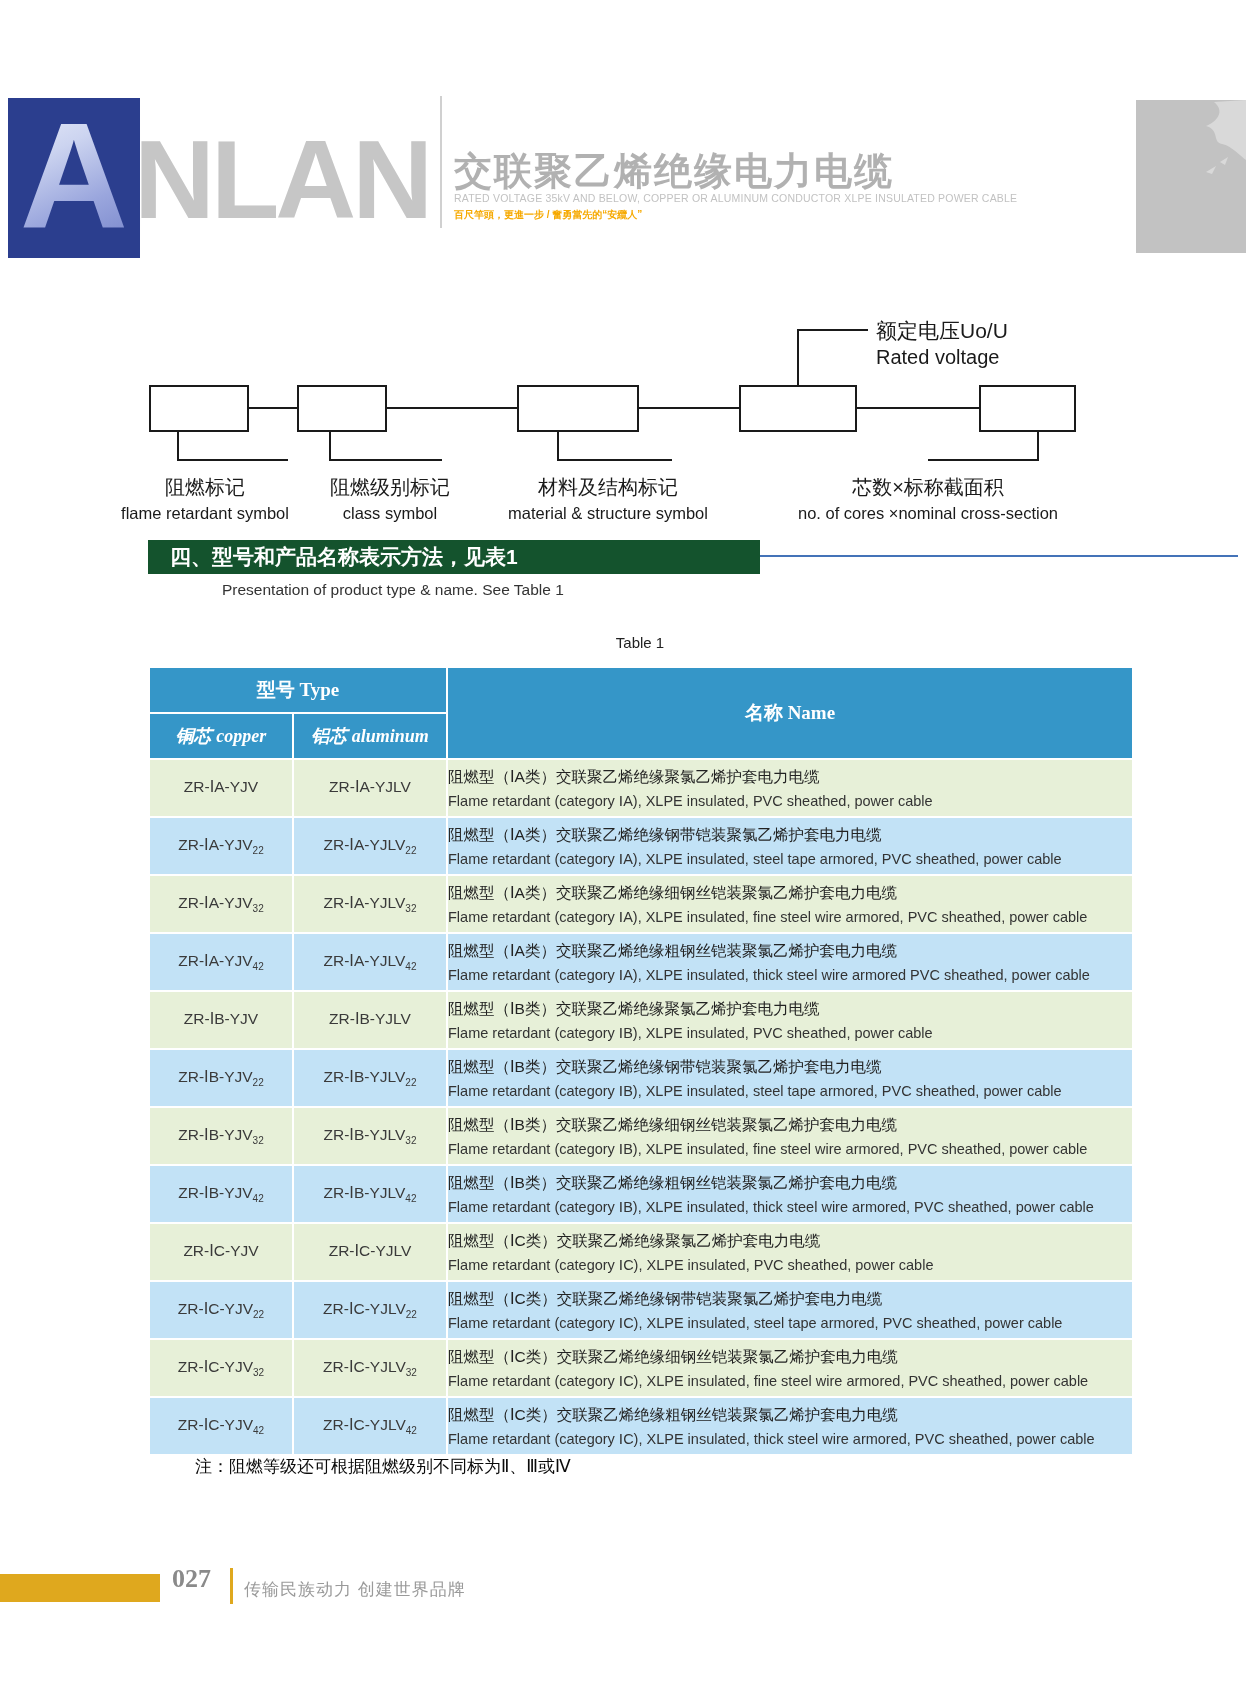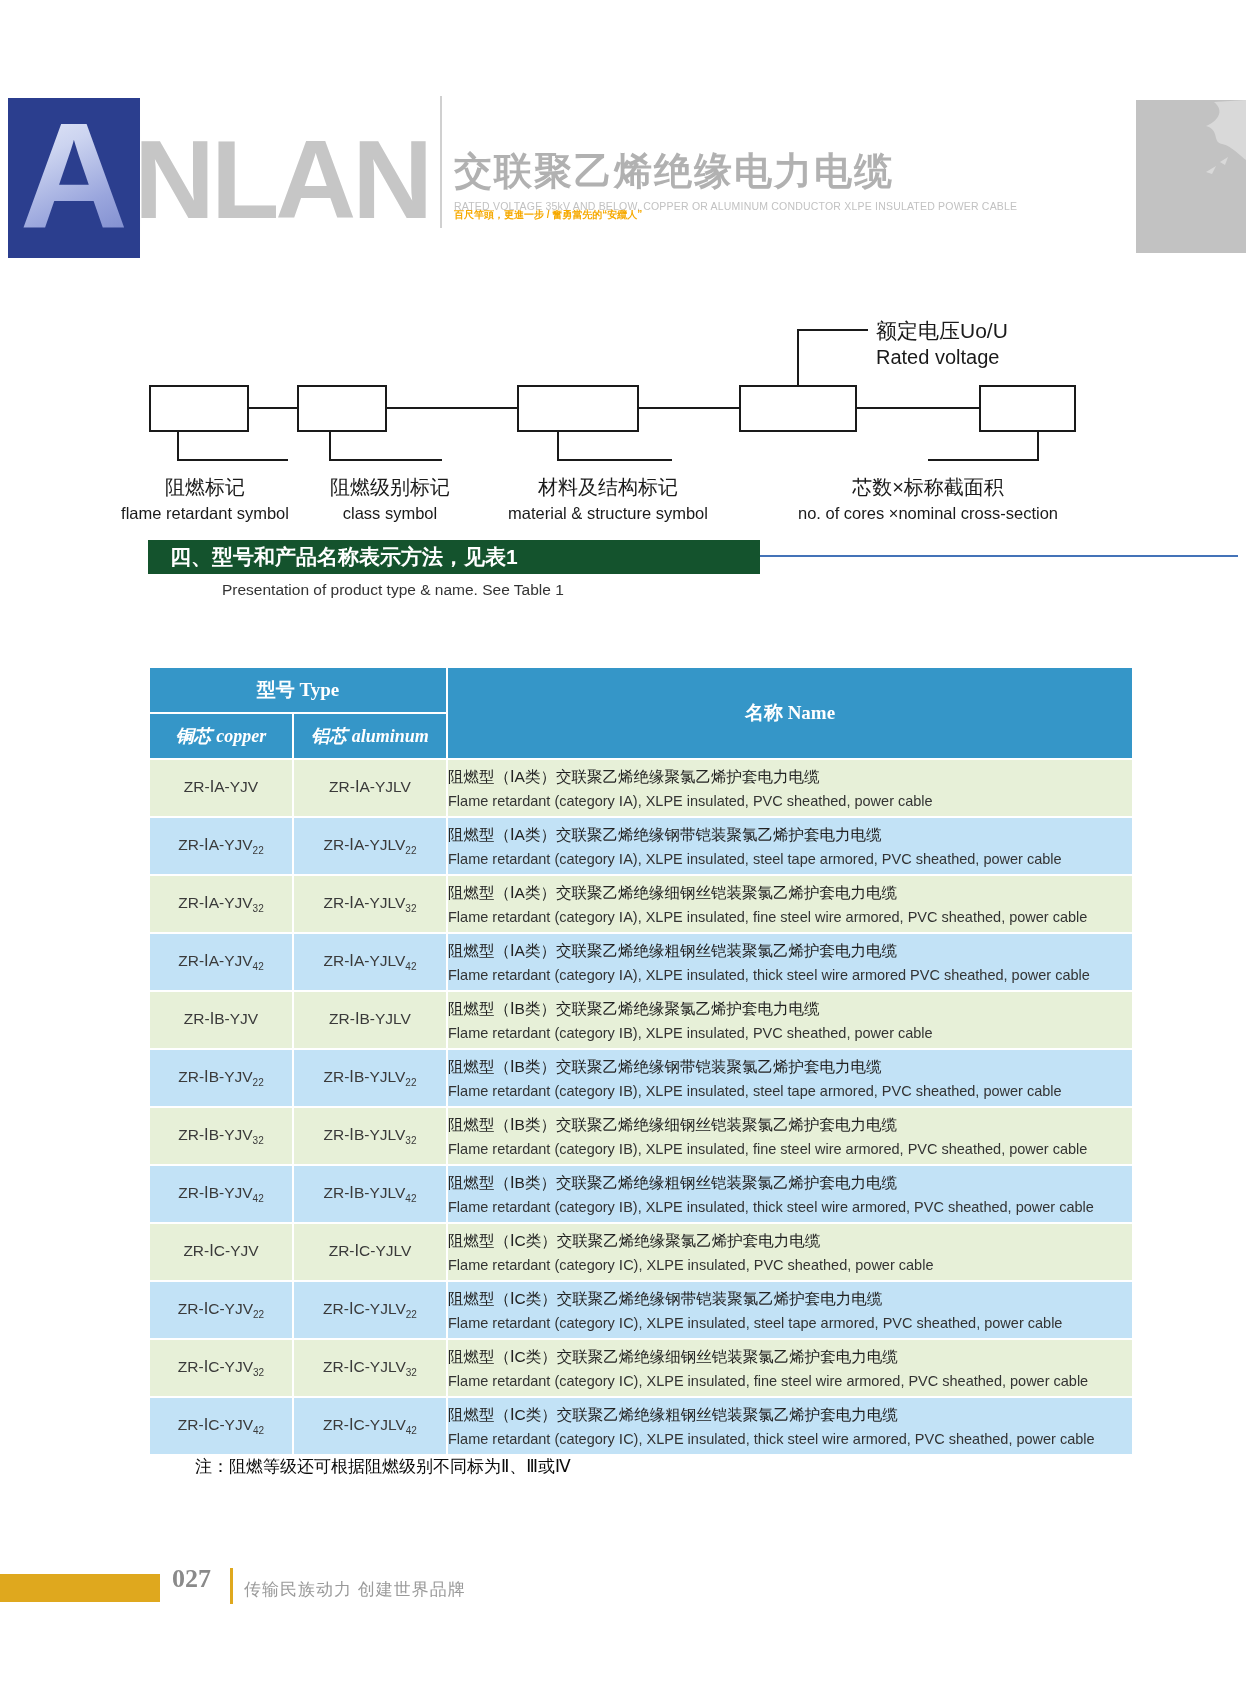--- a/index.html
+++ b/index.html
@@ -8,21 +8,21 @@
   
   .logo-block{position:absolute;left:8px;top:98px;width:132px;height:160px;background:#2b3e8e;}
   .logo-a{position:absolute;left:0;top:-6px;width:132px;height:166px;line-height:166px;text-align:center;
           font-size:150px;font-weight:900;
           background:linear-gradient(155deg,#f2f5fc 0%,#ccd4f0 35%,#9aa6dd 65%,#6f7ec6 100%);
           -webkit-background-clip:text;background-clip:text;color:transparent;}
   .logo-rest{position:absolute;left:134px;top:124px;font-size:112px;line-height:1;font-weight:900;
              letter-spacing:-4px;color:#c6c6c6;}
   .header-divider{position:absolute;left:440px;top:96px;width:2px;height:132px;background:#d0d0d0;}
   .title-cn{position:absolute;left:454px;top:146px;font-size:38px;font-weight:bold;color:#b1b1b1;letter-spacing:2px;}
-  .subtitle-en{position:absolute;left:454px;top:192px;font-size:10.5px;color:#c2c2c2;letter-spacing:.2px;margin-top:8px;}
+  .subtitle-en{position:absolute;left:454px;top:192px;font-size:10.5px;color:#c2c2c2;letter-spacing:.2px;}
   .slogan{position:absolute;left:454px;top:208px;font-size:10px;font-weight:bold;color:#f6a900;}
   .header-photo{position:absolute;left:1136px;top:100px;width:110px;height:153px;background:#c2c2c2;overflow:hidden;}
   
   .diagram{position:absolute;left:0;top:300px;}
   
   .section-bar{position:absolute;left:148px;top:540px;width:612px;height:34px;background:#14532d;}
   .section-bar .t{display:block;padding-left:22px;line-height:34px;font-size:21px;font-weight:bold;color:#fff;}
   .section-rule{position:absolute;left:760px;top:555px;width:478px;height:2px;background:#4473b8;}
   .section-sub{position:absolute;left:222px;top:581px;font-size:15.5px;color:#333;}
   .table-caption{position:absolute;left:148px;top:634px;width:984px;text-align:center;font-size:15px;color:#222;}
@@ -103,20 +103,21 @@
     <text x="608" y="219" font-size="16.5" text-anchor="middle">material &amp; structure symbol</text>
     <text x="928" y="194" font-size="20" text-anchor="middle">芯数×标称截面积</text>
     <text x="928" y="219" font-size="16.5" text-anchor="middle">no. of cores ×nominal cross-section</text>
   </svg>
 
   <div class="section-bar">
     <span class="t">四、型号和产品名称表示方法，见表1</span>
   </div>
   <div class="section-rule"></div>
   <div class="section-sub">Presentation of product type &amp; name. See Table 1</div>
+  <div class="table-caption">Table 1</div>
 
   <div class="tblwrap">
     <table class="ptable">
       <colgroup>
           <col style="width:144px">
           <col style="width:154px">
           <col style="width:686px">
         </colgroup>
       <thead>
         <tr>

